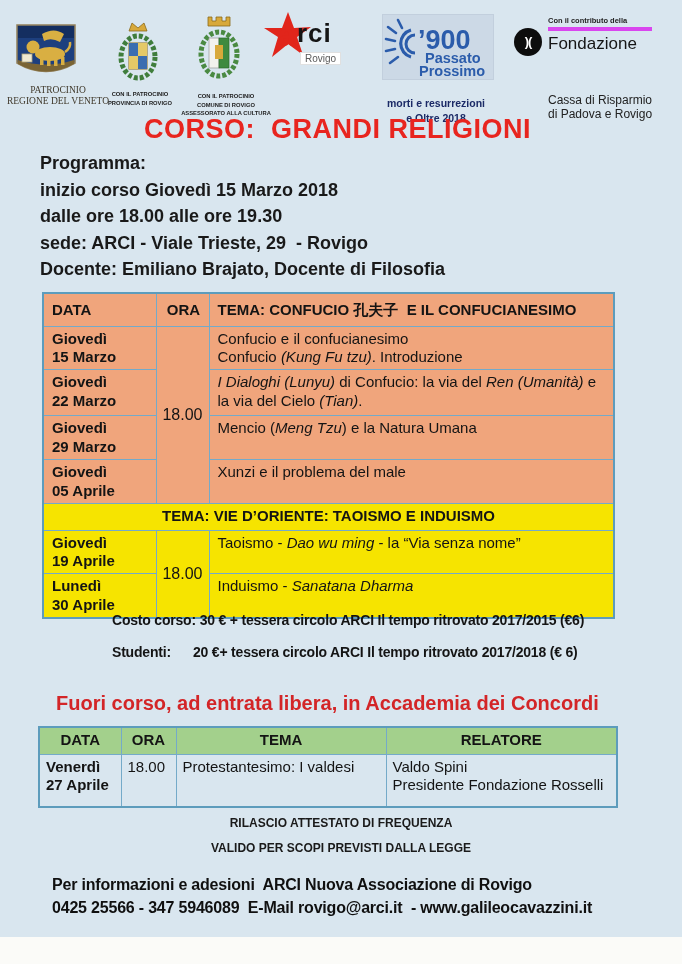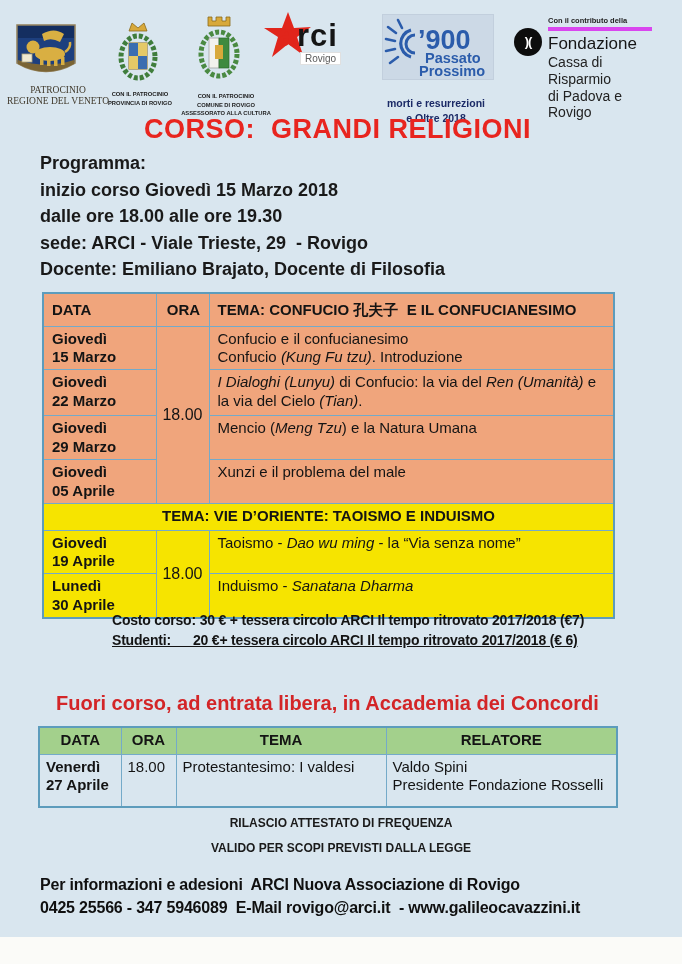--- a/index.html
+++ b/index.html
@@ -14,35 +14,35 @@
 
   
   .veneto-cap { left:2px; top:85px; width:112px; text-align:center;
     font-family:"Liberation Serif", serif; font-size:9.5px; line-height:1.2; color:#40392b; }
   .crest-cap { font-size:5.8px; font-weight:bold; line-height:1.5; text-align:center; color:#222; }
   .prov-cap { left:94px; top:90px; width:92px; }
   .com-cap  { left:176px; top:92px; width:100px; }
 
   .arci { left:264px; top:12px; width:92px; height:56px; }
   .arci-a   { position:absolute; left:14px; top:6px; font-size:31px; font-weight:bold; color:#e1251b; }
-  .arci-rci { position:absolute; left:33px; top:6px; font-size:31px; font-weight:bold; color:#151515; letter-spacing:1px; }
+  .arci-rci { position:absolute; left:33px; top:6px; font-size:26px; font-weight:bold; color:#151515; letter-spacing:1px; }
   .arci-city{ position:absolute; left:36px; top:40px; font-size:10px; color:#5a5a5a; background:#fff; padding:0 4px; border:1px solid #e0e0e0; }
 
   .nove { left:383px; top:15px; width:110px; height:64px; background:#ccd9e6; box-shadow:0 0 0 1px #c2cfdd; }
   .nove text { font-family:"Liberation Sans", sans-serif; font-weight:bold; fill:#2b5cab; }
   .nove .n1 { font-size:27px; }
   .nove .n2 { font-size:14.5px; }
   .nove-cap { left:372px; top:96px; width:128px; text-align:center; font-size:10.5px; line-height:1.45; color:#1b2a66; }
 
   .fond { left:548px; top:16px; width:120px; }
   .fond-circle { position:absolute; left:-34px; top:12px; width:28px; height:28px; border-radius:50%;
     background:#0d0d0d; color:#fff; font-weight:bold; font-size:13px; text-align:center; line-height:28px; letter-spacing:-1px; }
   .fond-pre { font-size:7.5px; font-weight:bold; color:#222; border-bottom:4px solid #d946ef; padding-bottom:2px; margin-bottom:3px; width:104px; }
   .fond-name { font-size:17px; color:#161616; }
-  .fond-sub { font-size:14px; line-height:1.2; color:#222; }
+  .fond-sub { font-size:12px; line-height:1.2; color:#222;margin-top:39px; }
 
   
   .title { left:0; top:114px; width:682px; padding-right:7px; text-align:center;
     font-size:27px; font-weight:bold; color:#e8251f; letter-spacing:0.5px; }
   .program { left:40px; top:150px; font-size:18px; font-weight:bold; color:#191919; line-height:26.5px; }
 
   
   table { border-collapse:collapse; table-layout:fixed; }
   .t1 { left:42px; top:292px; width:571px; border:2px solid #5d9cbc; }
   .t1 td { border:1px solid #74aac9; vertical-align:top; padding:3px 6px 2px 8px; font-size:15px; line-height:1.25; color:#141414; }
@@ -50,36 +50,36 @@
   .t1 tr.yellow { background:#f6e400; }
   .t1 tr.hrow td { vertical-align:middle; font-weight:bold; }
   .t1 td.ora { vertical-align:middle; text-align:center; padding:0; font-size:16px; font-weight:normal; }
   .t1 td.date { font-weight:bold; white-space:pre-line; }
   .t1 td.band { text-align:center; font-weight:bold; vertical-align:middle; padding:3px 0; }
   .t1 tr.hrow { height:33px; } .t1 tr.r1 { height:42px; } .t1 tr.r2 { height:46px; }
   .t1 tr.r3 { height:44px; } .t1 tr.r4 { height:35px; } .t1 tr.rband { height:27px; }
   .t1 tr.r5 { height:43px; } .t1 tr.r6 { height:44px;padding-left:22px; }
 
   .costs { left:112px; top:612px; font-size:14px; font-weight:bold; color:#141414; letter-spacing:-0.2px; }
-  .costs .c2 { margin-top:4px;text-decoration:underline; }
+  .costs .c2 { margin-top:16px; }
 
   .fuori { left:56px; top:692px; font-size:20px; font-weight:bold; color:#d32527; }
 
   .t2 { left:38px; top:726px; width:578px; border:2px solid #5d9cbc; }
   .t2 td { border:1px solid #74aac9; font-size:15px; color:#141414; line-height:1.25; }
   .t2 tr.hdr { height:27px; background:#a3d08c; }
   .t2 tr.hdr td { text-align:center; vertical-align:middle; font-weight:bold; }
   .t2 tr.drow { height:53px; }
   .t2 tr.drow td { vertical-align:top; padding:3px 6px; }
   .t2 td.date { font-weight:bold; white-space:pre-line; }
 
   .cert { left:0; top:816px; width:682px; text-align:center; font-size:12px; font-weight:bold; color:#1a1a1a; }
   .cert .c2 { margin-top:11px; }
 
-  .contact { left:40px; top:874px; font-size:16px; font-weight:bold; color:#101010; line-height:22.5px; letter-spacing:-0.2px; }
+  .contact { left:52px; top:874px; font-size:16px; font-weight:bold; color:#101010; line-height:22.5px; letter-spacing:-0.2px; }
 </style>
 </head>
 <body>
 
 <div class="scan">
 
   <svg class="abs" style="left:16px;top:24px" width="60" height="56" viewBox="0 0 60 56">
     <path d="M1 1 h58 v38 q-29 17 -58 0 z" fill="#1d3f7e" stroke="#93805a" stroke-width="1.5"></path>
     <rect x="2" y="2" width="56" height="12" fill="#142e60"></rect>
     <path d="M2 36 q28 9 56 0 l0 4 q-28 15 -56 0 z" fill="#7a6434"></path>
@@ -212,21 +212,21 @@
     </tr>
     <tr class="yellow r6">
       <td class="date">Lunedì
 30 Aprile</td>
       <td class="preline"><span>Induismo - </span><span class="it">Sanatana Dharma</span></td>
     </tr>
   </tbody>
     </table>
 
   <div class="abs costs">
-    <div class="pre">Costo corso: 30 € + tessera circolo ARCI Il tempo ritrovato 2017/2018 (€7)</div>
+    <div class="pre">Costo corso: 30 € + tessera circolo ARCI Il tempo ritrovato 2017/2015 (€6)</div>
     <div class="pre c2">Studenti:      20 €+ tessera circolo ARCI Il tempo ritrovato 2017/2018 (€ 6)</div>
   </div>
 
   <div class="abs fuori">Fuori corso, ad entrata libera, in Accademia dei Concordi</div>
 
   <table class="t2 abs">
     <colgroup>
         <col style="width:82px">
         <col style="width:55px">
         <col style="width:210px">

